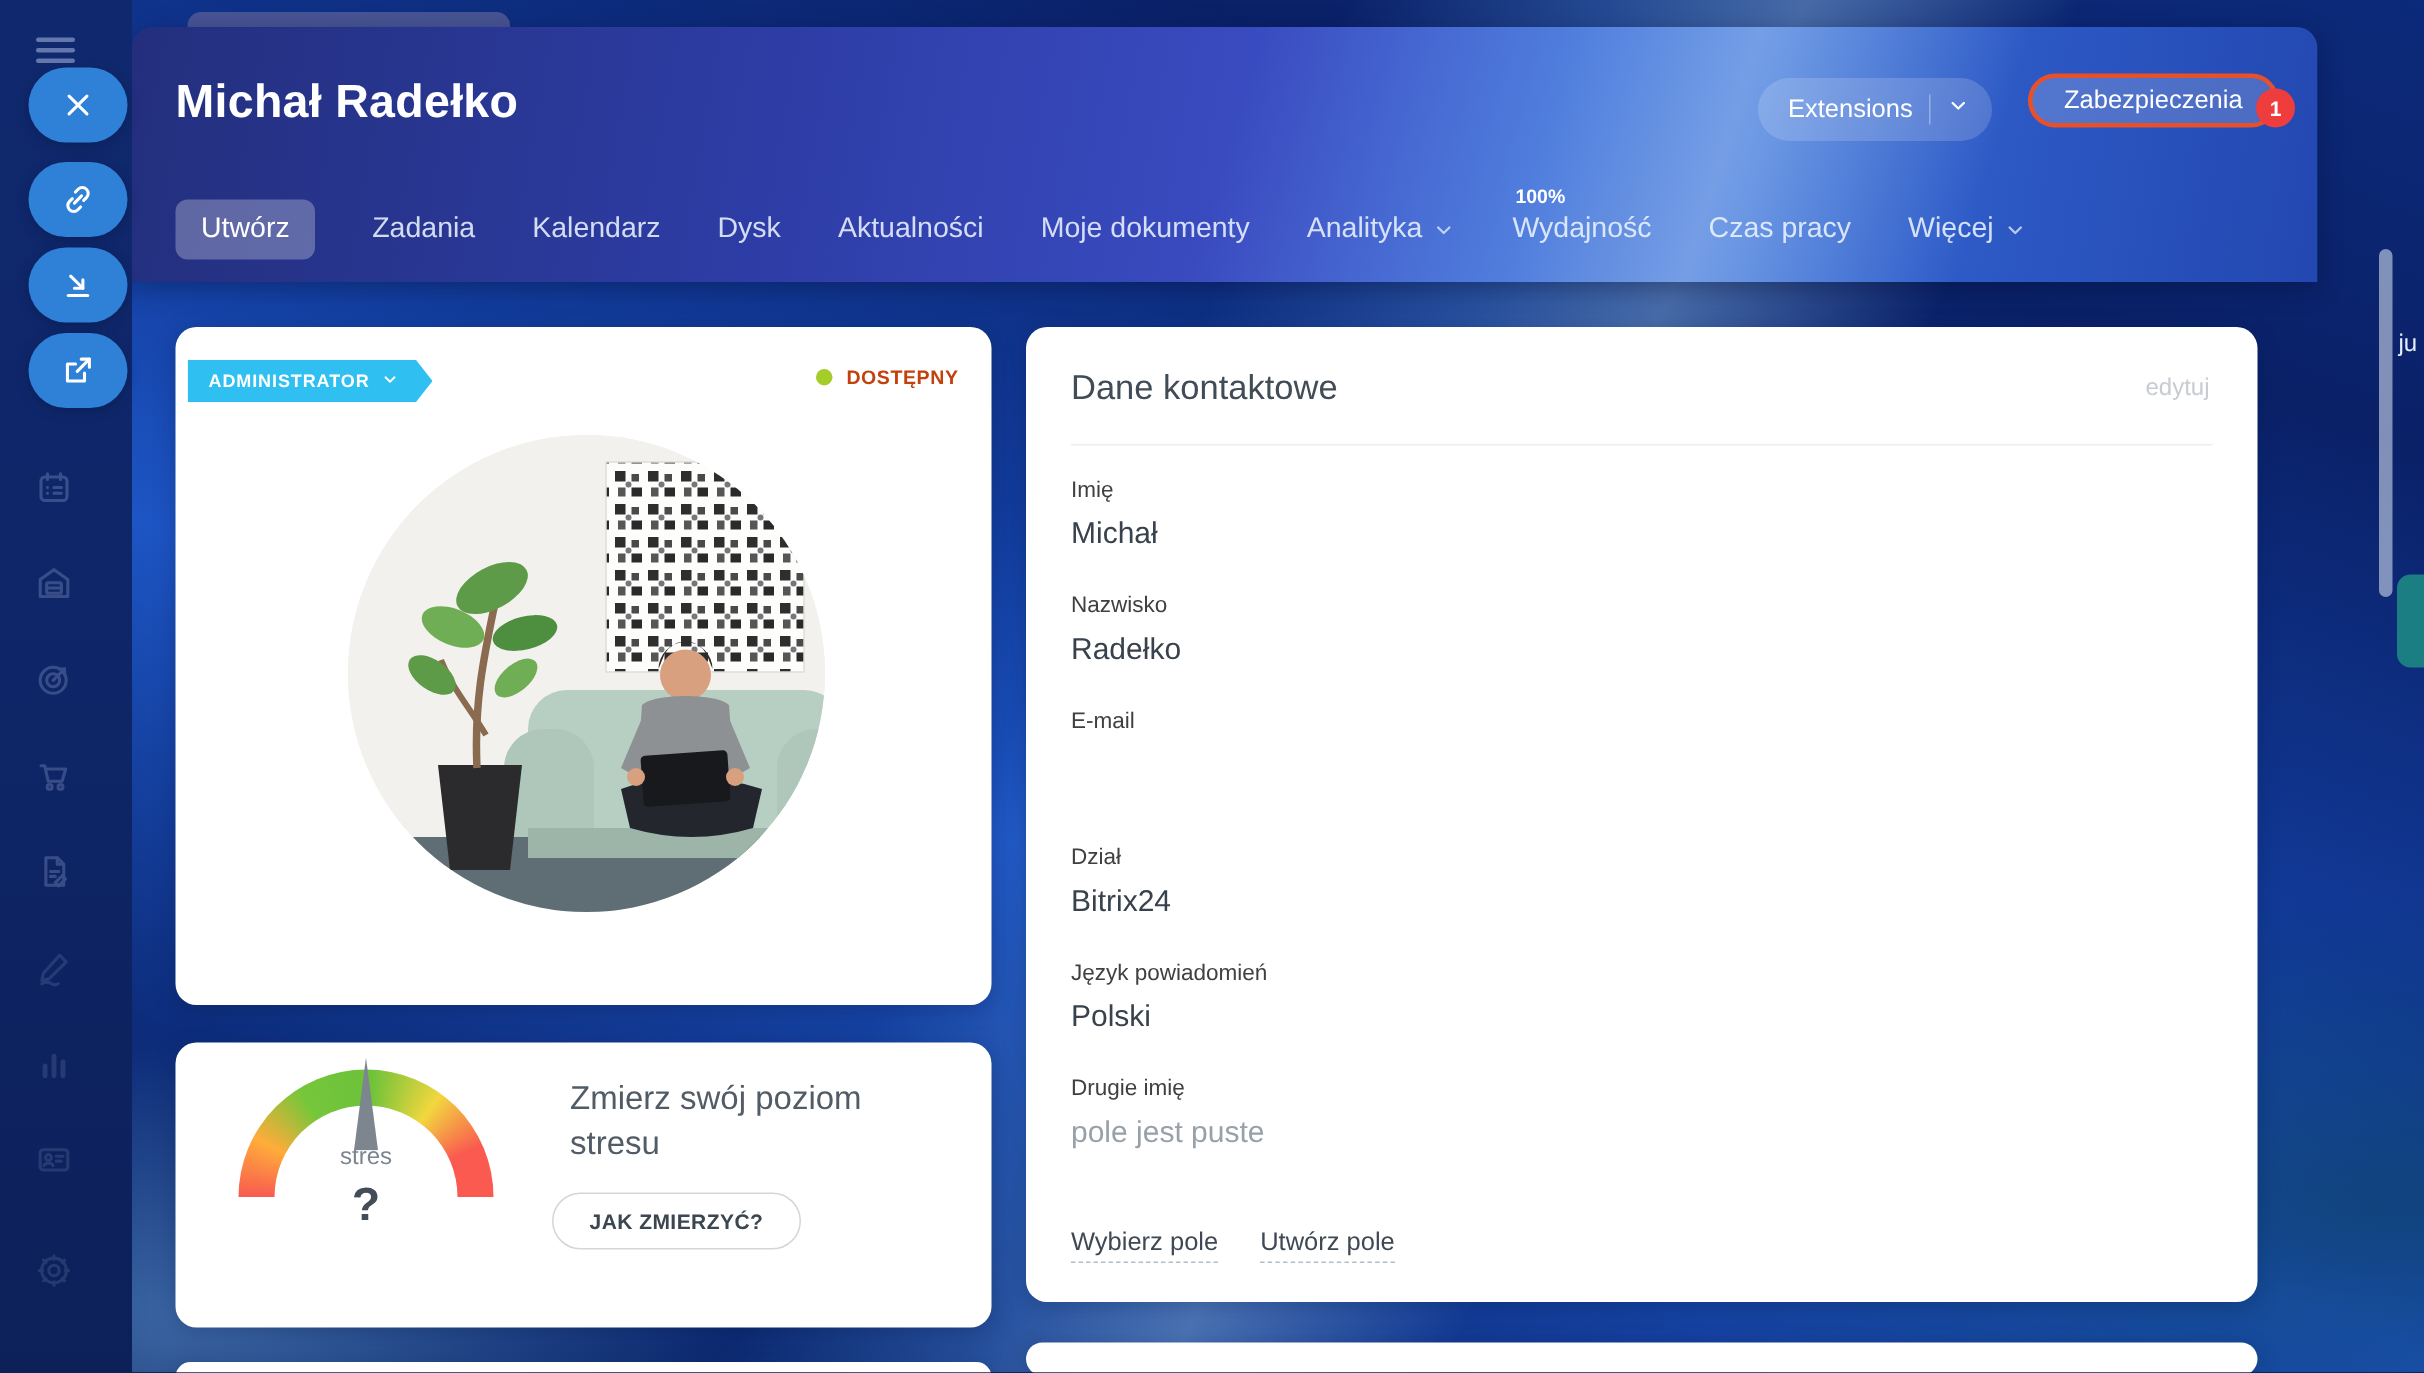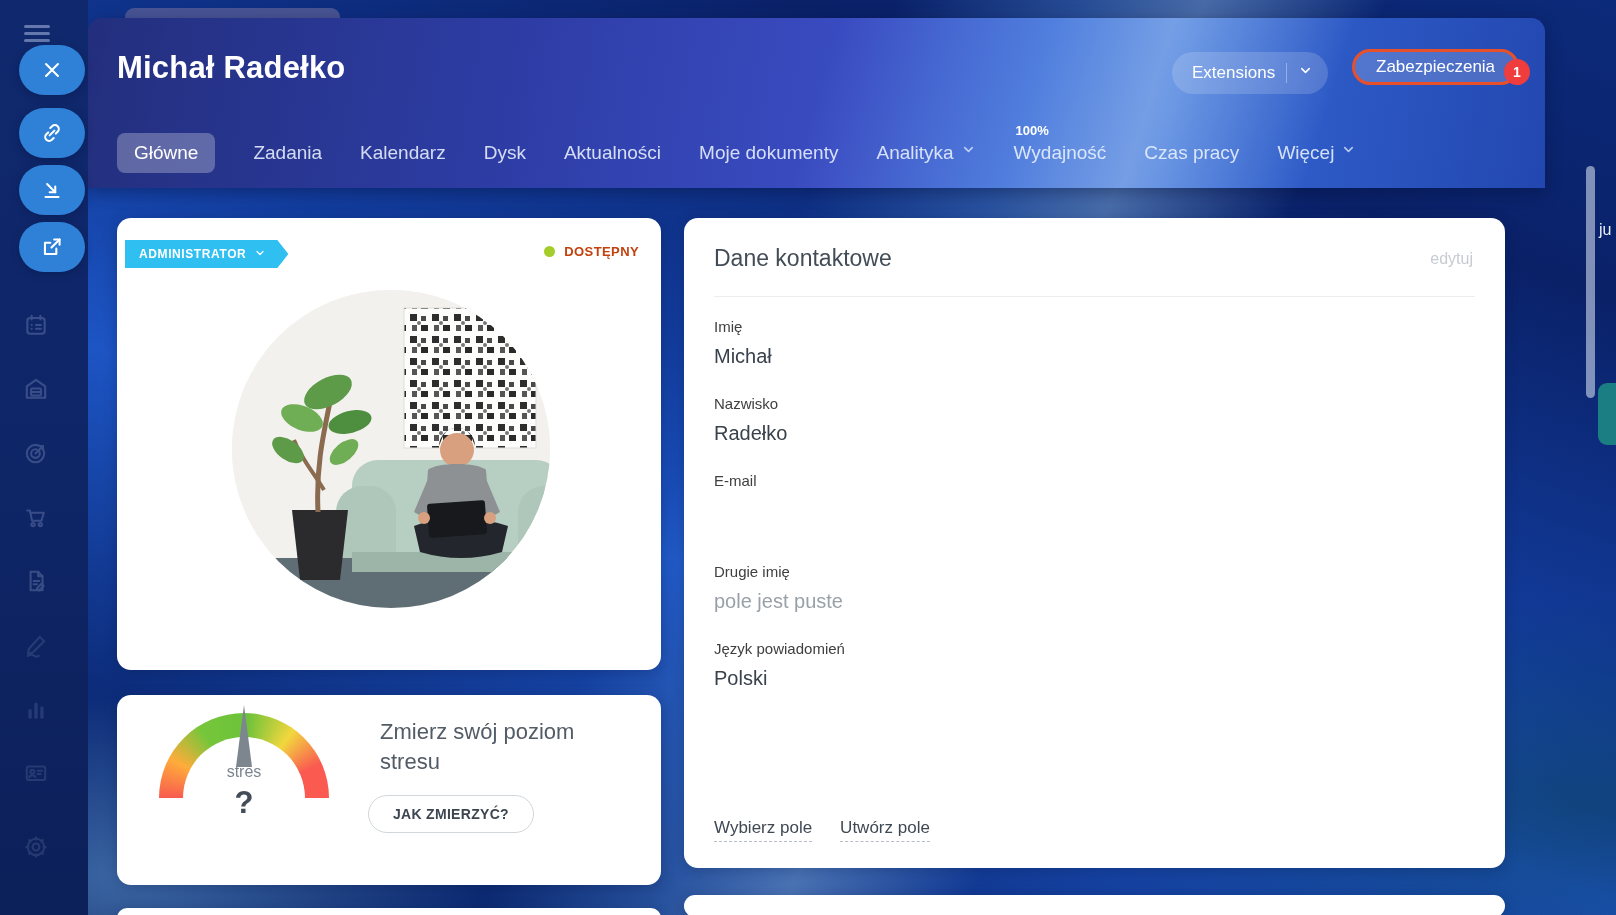--- a/index.html
+++ b/index.html
@@ -28,21 +28,21 @@
     box-shadow:0 4px 16px rgba(4,12,45,.35);}
   .page-title{position:absolute;left:117px;top:50px;font-size:31px;font-weight:700;color:#fff;z-index:4;letter-spacing:.2px;}
   .btn-ext{position:absolute;left:1172px;top:52px;height:42px;padding:0 15px 0 20px;border-radius:22px;z-index:4;
     background:rgba(255,255,255,.16);display:flex;align-items:center;gap:11px;color:#fff;font-size:17px;cursor:pointer;}
   .btn-ext .vdiv{width:1px;height:20px;background:rgba(255,255,255,.35);}
   .btn-sec{position:absolute;left:1352px;top:49px;height:36px;padding:0 21px;border:3px solid #e8502a;border-radius:25px;z-index:4;
     background:rgba(255,255,255,.18);display:flex;align-items:center;color:#fff;font-size:17px;cursor:pointer;}
   .sec-badge{position:absolute;left:1504px;top:59px;width:26px;height:26px;border-radius:50%;background:#ef3d3d;z-index:5;
     color:#fff;font-size:14px;font-weight:700;display:flex;align-items:center;justify-content:center;}
   .tabs{position:absolute;left:117px;top:128px;height:50px;display:flex;align-items:center;gap:38px;z-index:4;}
-  .tab{position:relative;display:flex;align-items:flex-start;gap:7px;color:rgba(235,242,255,.88);font-size:19px;cursor:pointer;white-space:nowrap;}
+  .tab{position:relative;display:flex;align-items:center;gap:7px;color:rgba(235,242,255,.88);font-size:19px;cursor:pointer;white-space:nowrap;}
   .tab.active{background:rgba(255,255,255,.27);border-radius:8px;padding:9px 17px;color:#fff;}
   .tab .chev{display:flex;opacity:.85;}
   .tab-top{position:absolute;top:-19px;left:2px;font-size:13px;font-weight:700;color:#fff;}
   
   .card{position:absolute;background:#fff;border-radius:14px;box-shadow:0 3px 14px rgba(8,20,60,.25);z-index:3;}
   .profile-card{left:117px;top:218px;width:544px;height:452px;}
   .ribbon{position:absolute;left:8px;top:22px;height:28px;display:flex;align-items:center;gap:8px;padding:0 22px 0 14px;
     background:#30bff1;color:#fff;font-size:12px;font-weight:700;letter-spacing:.6px;cursor:pointer;
     clip-path:polygon(0 0,calc(100% - 11px) 0,100% 50%,calc(100% - 11px) 100%,0 100%);}
   .status{position:absolute;right:22px;top:26px;display:flex;align-items:center;gap:9px;}
@@ -103,21 +103,21 @@
           <path d="M6 9 l6 6 6 -6"></path>
         </svg></span>
   </div>
   <div class="btn-sec">
     <span>Zabezpieczenia</span>
   </div>
   <div class="sec-badge">1</div>
 
   <div class="tabs" id="tabs">
       <div class="tab active">
-        <span>Główne</span>
+        <span>Utwórz</span>
       </div>
       <div class="tab">
         <span>Zadania</span>
       </div>
       <div class="tab">
         <span>Kalendarz</span>
       </div>
       <div class="tab">
         <span>Dysk</span>
       </div>
@@ -343,26 +343,30 @@
         </div>
         <div class="field">
           <div class="flabel">Nazwisko</div>
           <div class="fvalue">Radełko</div>
         </div>
         <div class="field">
           <div class="flabel">E-mail</div>
           <div class="fvalue empty"></div>
         </div>
         <div class="field">
+          <div class="flabel">Dział</div>
+          <div class="fvalue">Bitrix24</div>
+        </div>
+        <div class="field">
+          <div class="flabel">Język powiadomień</div>
+          <div class="fvalue">Polski</div>
+        </div>
+        <div class="field">
           <div class="flabel">Drugie imię</div>
           <div class="fvalue muted">pole jest puste</div>
-        </div>
-        <div class="field">
-          <div class="flabel">Język powiadomień</div>
-          <div class="fvalue">Polski</div>
         </div>
       </div>
     <div class="flinks" id="flinks">
         <span class="flink">Wybierz pole</span>
         <span class="flink">Utwórz pole</span>
       </div>
   </div>
 
   <div class="card part-left"></div>
   <div class="card part-right"></div>

